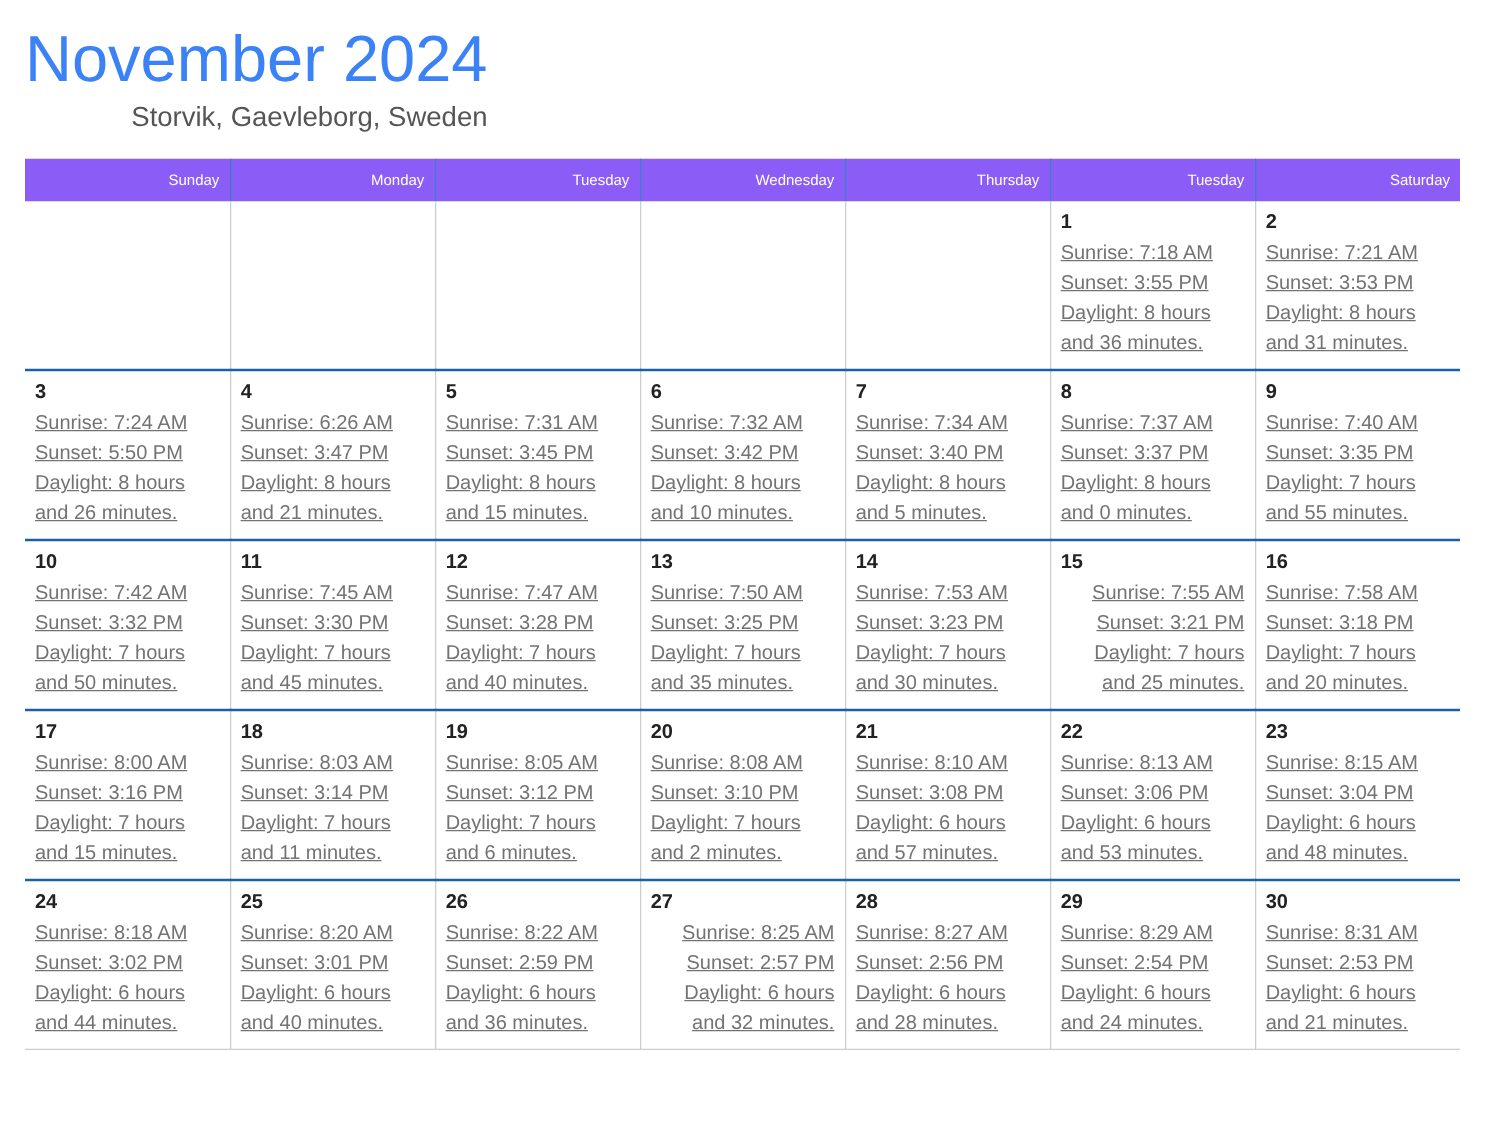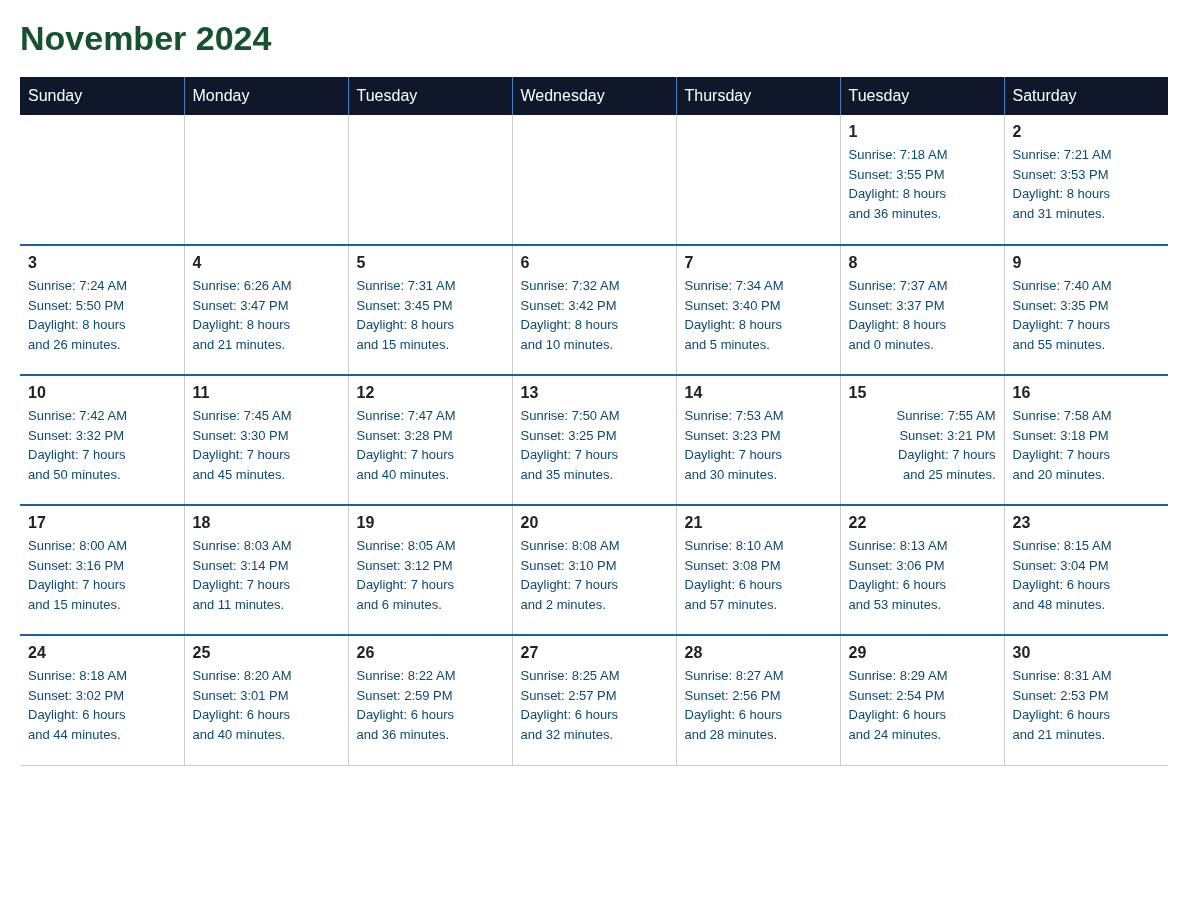--- a/index.html
+++ b/index.html
@@ -32,41 +32,41 @@
       font-weight: bold;
       color: #1a5fa8;
       line-height: 1;
       display: flex;
       align-items: center;
     }
     .title-block {
       text-align: right;
     }
     .month-title {
-      font-size: 34px;
-      font-weight: bold;
-      color: #14532d;
+      font-size: 52px;
+      font-weight: normal;
+      color: #3b82f6;
       line-height: 1.1;
     }
     .location {
       font-size: 22px;
       color: #555;
       margin-top: 4px;
     }
     table {
       width: 100%;
       border-collapse: collapse;
       table-layout: fixed;
     }
     thead th {
-      background-color: #0f172a;
+      background-color: #8b5cf6;
       color: #fff;
       padding: 10px 8px;
-      text-align: left;
-      font-size: 16px;
+      text-align: right;
+      font-size: 12px;
       font-weight: normal;
       border-right: 1px solid #3a7fc8;
     }
     thead th:last-child {
       border-right: none;
     }
     tbody tr {
       border-bottom: 2px solid #1a5fa8;
     }
     tbody td {
@@ -80,35 +80,37 @@
     tbody td:last-child {
       border-right: none;
     }
     .day-number {
       font-size: 16px;
       font-weight: bold;
       color: #222;
       margin-bottom: 4px;
     }
     .day-info {
-      font-size: 13px;
+      font-size: 16px;
       line-height: 1.5;
-      color: #0c4a6e;
+      color: #737373;
+      text-decoration: underline;
     }
     tbody tr:last-child {
       border-bottom: 1px solid #ccc;
       margin-left: 19px;
     }
   </style>
 </head>
 <body>
 
 <div class="header">
   <div class="title-block">
     <div class="month-title">November 2024</div>
+    <div class="location">Storvik, Gaevleborg, Sweden</div>
   </div>
 </div>
 
 <table>
   <thead>
     <tr>
     <th>Sunday</th>
         <th>Monday</th>
         <th>Tuesday</th>
         <th>Wednesday</th>
@@ -309,21 +311,21 @@
         </td>
         <td>
           <div class="day-number">26</div>
           <div class="day-info" style="white-space: pre-line;">Sunrise: 8:22 AM
 Sunset: 2:59 PM
 Daylight: 6 hours
 and 36 minutes.</div>
         </td>
         <td>
           <div class="day-number">27</div>
-          <div class="day-info" style="white-space: pre-line;">Sunrise: 8:25 AM
+          <div class="day-info" style="white-space: pre-line; text-align: right;">Sunrise: 8:25 AM
 Sunset: 2:57 PM
 Daylight: 6 hours
 and 32 minutes.</div>
         </td>
         <td>
           <div class="day-number">28</div>
           <div class="day-info" style="white-space: pre-line;">Sunrise: 8:27 AM
 Sunset: 2:56 PM
 Daylight: 6 hours
 and 28 minutes.</div>

